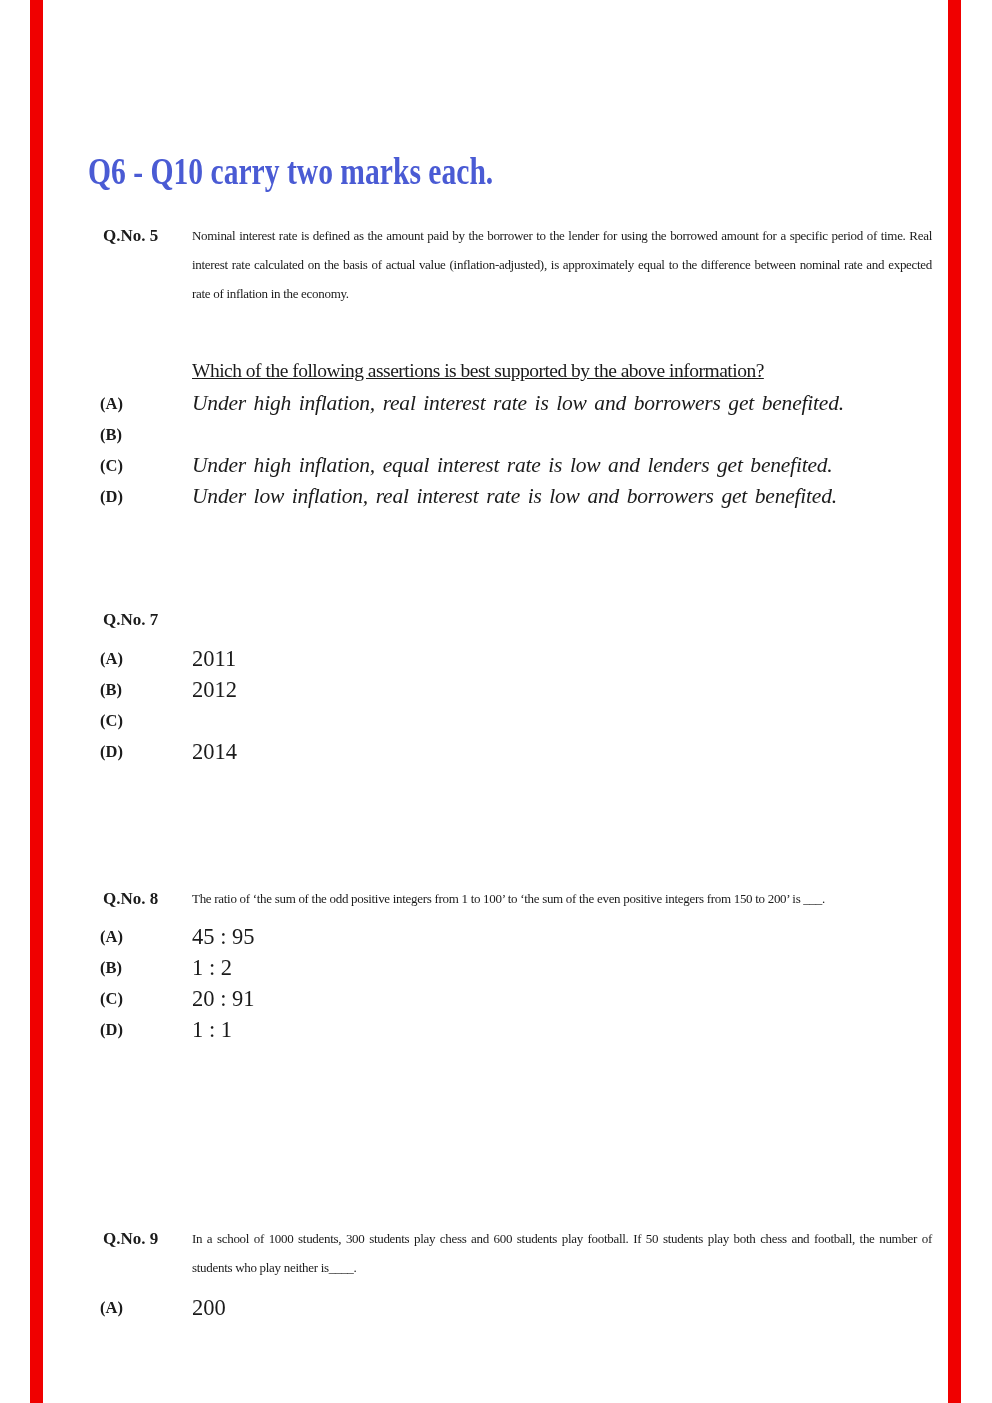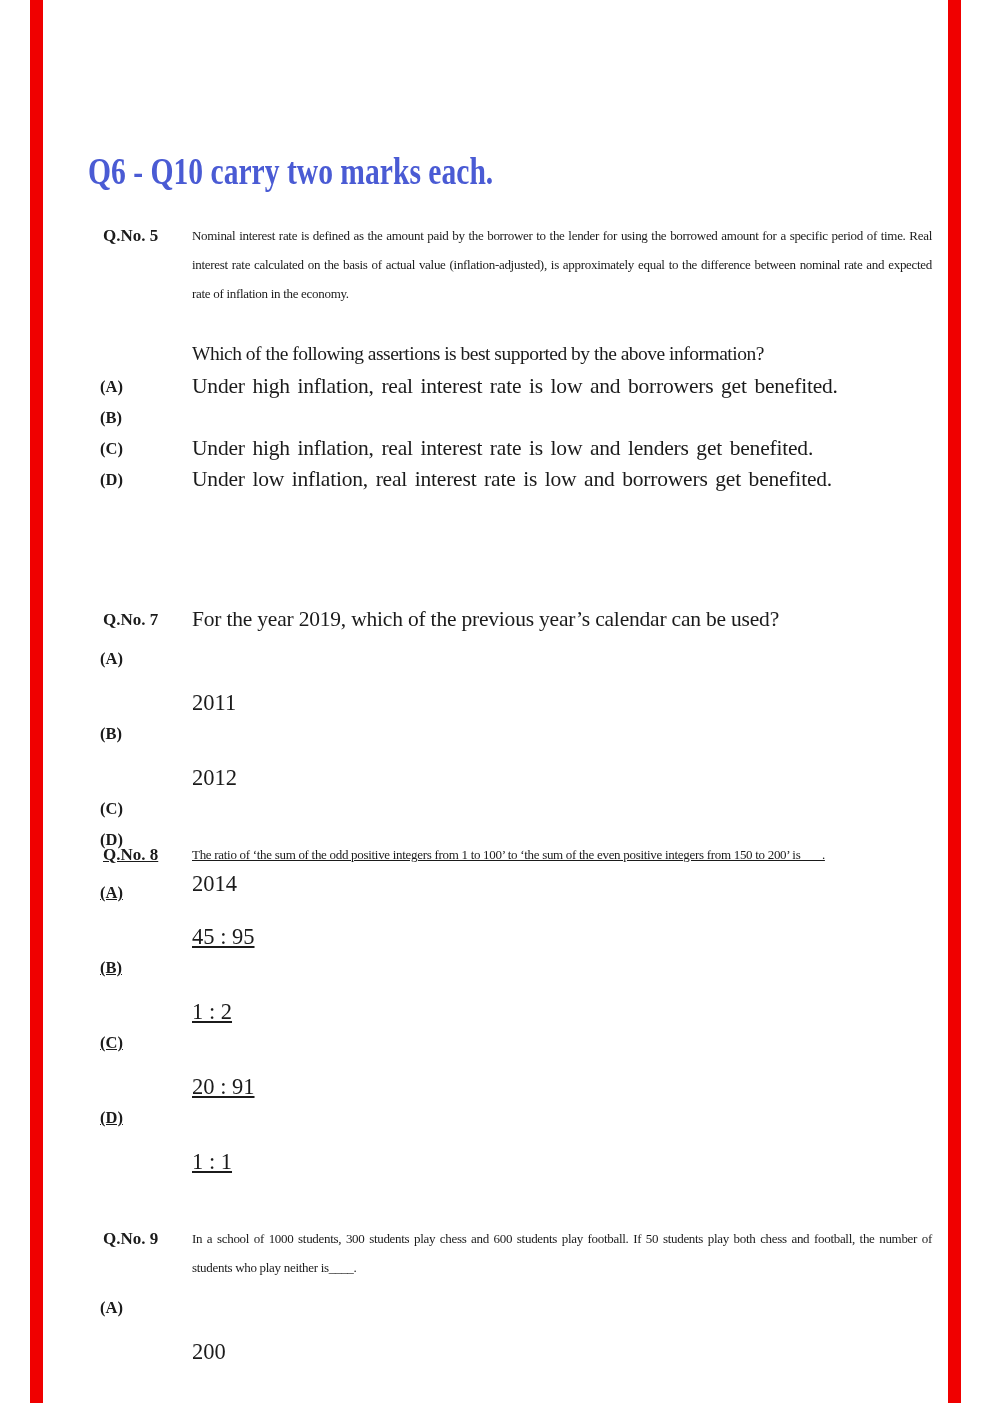--- a/index.html
+++ b/index.html
@@ -24,55 +24,55 @@
     font-size: 37px; font-weight: bold;
     color: var(--accent, #4a5bd4);
     letter-spacing: 0px;
     transform: scaleX(0.8); transform-origin: left top;
     white-space: nowrap;
   }
 
   .question { position: absolute; left: 88px; width: 844px; }
   #q6 { top: 221px; }
   #q7 { top: 604px; }
-  #q8 { top: 840px; text-decoration: underline; }
+  #q8 { top: 884px; }
   #q9 { top: 1224px; }
 
   .qrow, .orow { display: grid; grid-template-columns: 104px 1fr; }
 
   .qlabel {
     font-weight: bold; font-size: 17px; line-height: 29px;
     padding-left: 15px; white-space: nowrap;
   }
   .qbody {
     font-size: 13px; line-height: 29px;
     text-align: justify; letter-spacing: -0.3px;
   }
   .qprompt { font-size: 19.5px; line-height: 29px; letter-spacing: -0.5px; }
-  .prompt-row { margin-top: 31px; }
+  .prompt-row { margin-top: 48px; text-decoration: underline; }
 
   .options { margin-top: 3px; }
   .orow { line-height: 31px; }
   .olabel {
     font-weight: bold; font-size: 16.5px; line-height: inherit;
     padding-left: 12px;
   }
   .otext { font-size: 21.5px; line-height: inherit; }
 
   
-  #q6 .otext { word-spacing: 2.5px; letter-spacing: -0.2px; }
+  #q6 .otext { word-spacing: 2.5px; letter-spacing: -0.2px; font-style: italic; }
 
   
   #q7 .qlabel { line-height: 31px; }
   #q7 .qbody  {
     font-size: 21.5px; line-height: 31px;
     text-align: left; letter-spacing: -0.2px;
   }
   #q7 .options { margin-top: 8px; }
-  #q7 .otext, #q8 .otext, #q9 .otext { font-size: 22.5px; margin-top: 44px; }
+  #q7 .otext, #q8 .otext, #q9 .otext { font-size: 22.5px; }
 
   #q8 .options { margin-top: 8px; }
   #q9 .options { margin-top: 10px; }
 </style>
 </head>
 <body>
 
 <div class="edge-bar left"></div>
 <div class="edge-bar right"></div>
 
@@ -90,33 +90,32 @@
   <div class="options">
     <div class="orow">
       <div class="olabel">(A)</div>
       <div class="otext">Under high inflation, real interest rate is low and borrowers get benefited.</div>
     </div>
     <div class="orow">
       <div class="olabel">(B)</div>
     </div>
     <div class="orow">
       <div class="olabel">(C)</div>
-      <div class="otext">Under high inflation, real interest rate is low and lenders get benefited.</div>
+      <div class="otext">Under high inflation, equal interest rate is low and lenders get benefited.</div>
     </div>
     <div class="orow">
       <div class="olabel">(D)</div>
       <div class="otext">Under low inflation, real interest rate is low and borrowers get benefited.</div>
     </div>
   </div>
 </section>
 
 <section class="question" id="q7">
   <div class="qrow">
     <div class="qlabel">Q.No. 7</div>
-    <div class="qbody">For the year 2019, which of the previous year’s calendar can be used?</div>
   </div>
   <div class="options">
     <div class="orow">
       <div class="olabel">(A)</div>
       <div class="otext">2011</div>
     </div>
     <div class="orow">
       <div class="olabel">(B)</div>
       <div class="otext">2012</div>
     </div>

